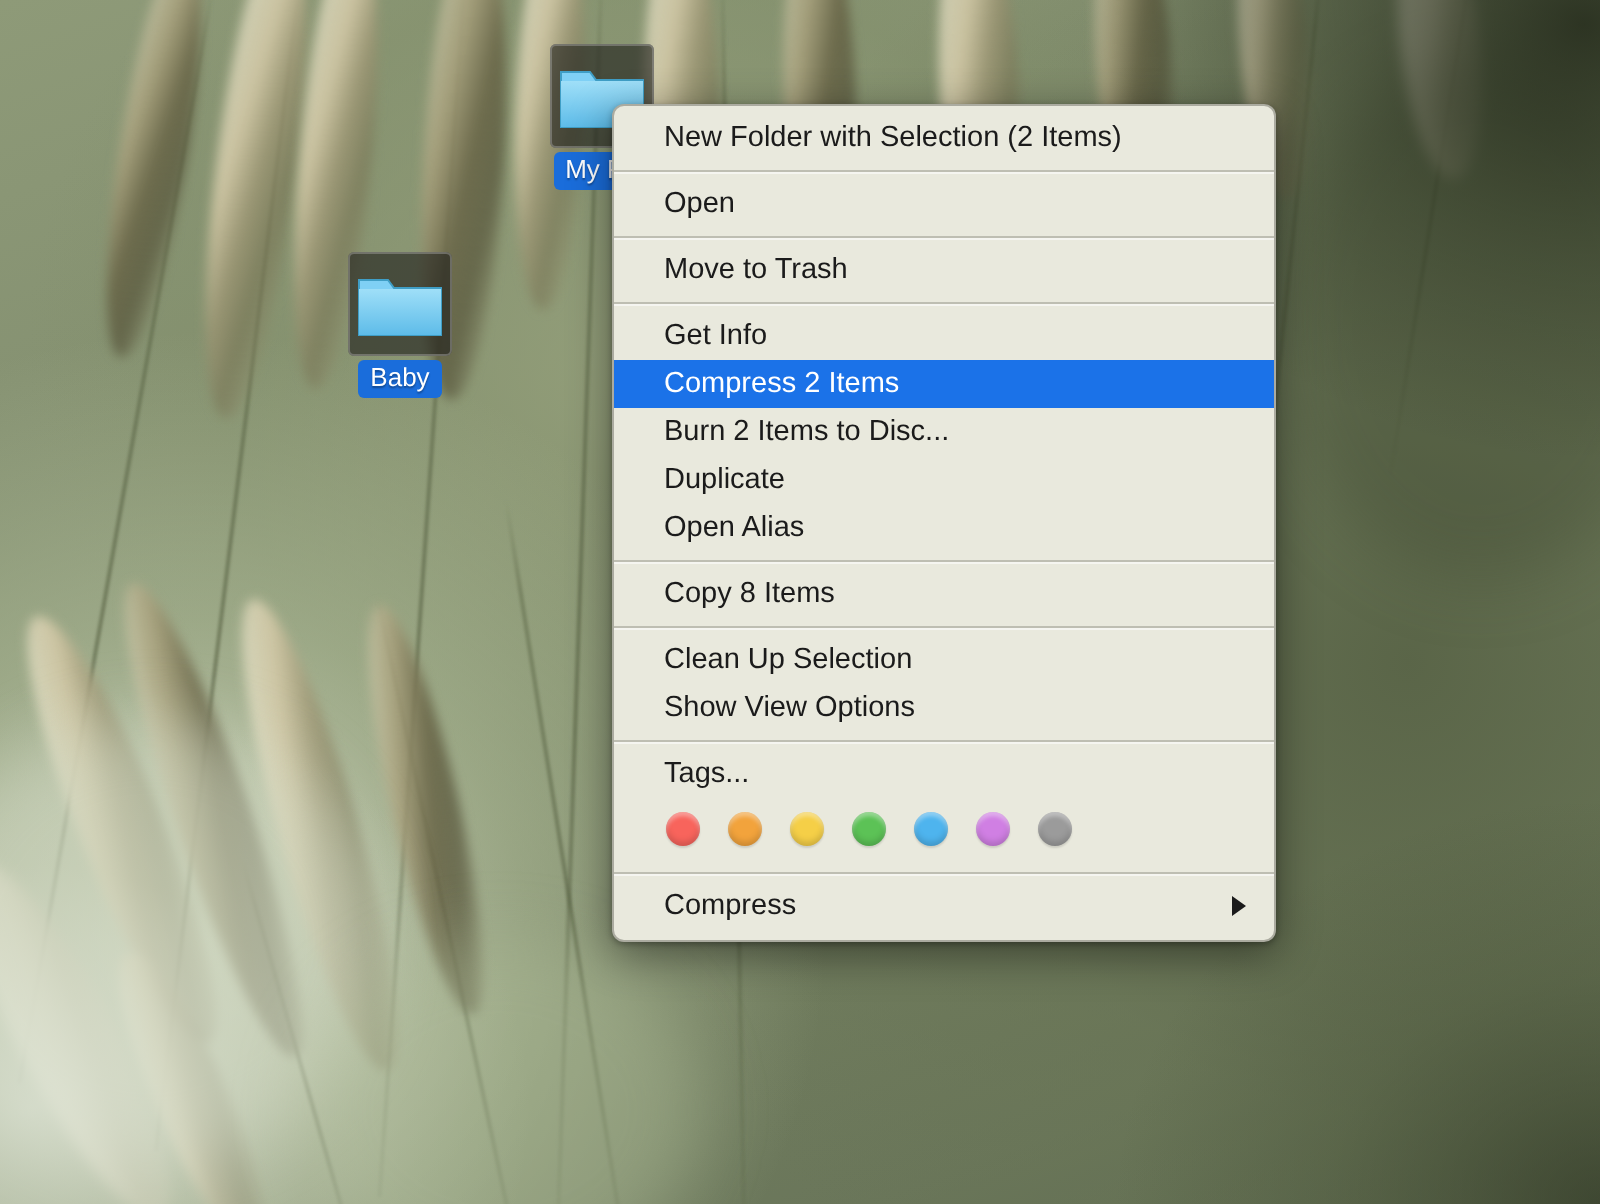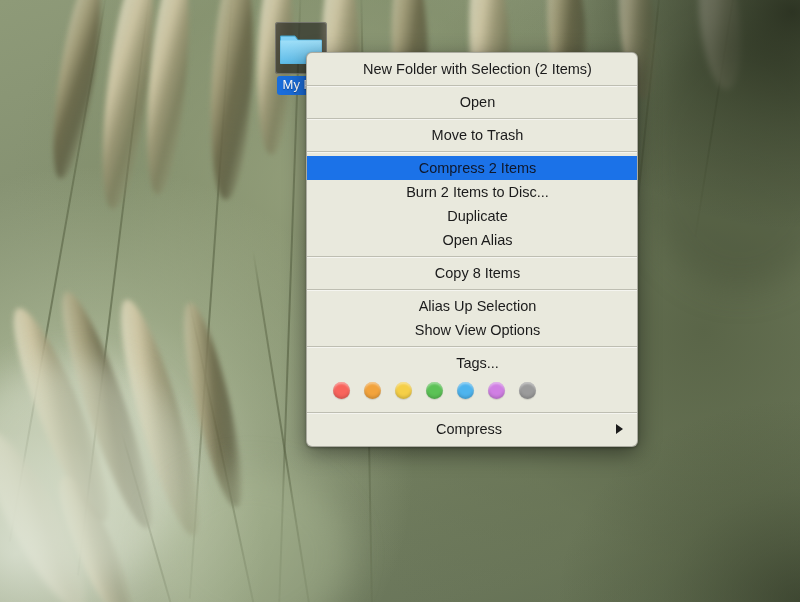--- a/index.html
+++ b/index.html
@@ -153,24 +153,24 @@
   }
   .menu-item {
     position: relative;
     height: 24px;
     line-height: 24px;
     padding: 0 14px 0 25px;
     white-space: nowrap;
     display: flex;
     align-items: center;
   }
-  .menu-item .label { flex: 1 1 auto; text-align: center; }
+  .menu-item .label { flex: 1 1 auto; }
   .menu-item.highlighted {
     background: #1b72e8;
-    color: #0f172a;
+    color: #ffffff;
   }
   .menu-sep {
     height: 1px;
     margin: 4px 0 4px 0;
     background: rgba(120,120,108,0.38);
     box-shadow: 0 1px 0 rgba(255,255,255,0.55);
   }
   .submenu-arrow {
     width: 0;
     height: 0;
@@ -247,53 +247,69 @@
         <linearGradient id="fg1" x1="0" y1="0" x2="0" y2="1">
           <stop offset="0%" stop-color="#9fdff8"></stop>
           <stop offset="100%" stop-color="#5ebce9"></stop>
         </linearGradient>
         <path d="M1.5 10.5 H42.5 V33.5 H1.5 Z" fill="url(#fg1)"></path>
       </svg>
     </div>
     <span class="icon-label selected" style="max-width:54px; overflow:hidden; text-overflow:clip; vertical-align:top;">My Ph</span>
   </div>
 
+  <div class="desktop-icon" style="left:154px; top:126px;">
+    <div class="icon-tile selected">
+      <svg class="folder-svg" width="44" height="36" viewBox="0 0 44 36">
+        <path d="M1.5 6 H16 L19 10 H42.5 V33.5 H1.5 Z" fill="#7fd0f5" stroke="#3f9ec6" stroke-width="1"></path>
+        <linearGradient id="fg2" x1="0" y1="0" x2="0" y2="1">
+          <stop offset="0%" stop-color="#9fdff8"></stop>
+          <stop offset="100%" stop-color="#5ebce9"></stop>
+        </linearGradient>
+        <path d="M1.5 10.5 H42.5 V33.5 H1.5 Z" fill="url(#fg2)"></path>
+      </svg>
+    </div>
+    <span class="icon-label selected">Baby</span>
+  </div>
 
   <div id="context-menu">
       <div class="menu-item">
         <span class="label">New Folder with Selection (2 Items)</span>
       </div>
       <div class="menu-sep"></div>
       <div class="menu-item">
         <span class="label">Open</span>
       </div>
       <div class="menu-sep"></div>
       <div class="menu-item">
         <span class="label">Move to Trash</span>
       </div>
       <div class="menu-sep"></div>
+      <div class="menu-item">
+        <span class="label">Get Info</span>
+      </div>
       <div class="menu-item highlighted">
         <span class="label">Compress 2 Items</span>
       </div>
       <div class="menu-item">
         <span class="label">Burn 2 Items to Disc...</span>
       </div>
       <div class="menu-item">
         <span class="label">Duplicate</span>
       </div>
       <div class="menu-item">
         <span class="label">Open Alias</span>
       </div>
       <div class="menu-sep"></div>
       <div class="menu-item">
         <span class="label">Copy 8 Items</span>
       </div>
       <div class="menu-sep"></div>
       <div class="menu-item">
-        <span class="label">Alias Up Selection</span>
+        <span class="label">Clean Up Selection</span>
       </div>
       <div class="menu-item">
         <span class="label">Show View Options</span>
       </div>
       <div class="menu-sep"></div>
       <div class="menu-item">
         <span class="label">Tags...</span>
       </div>
       <div class="tag-row">
         <span class="tag-dot" style="background: rgb(248, 100, 92);"></span>

